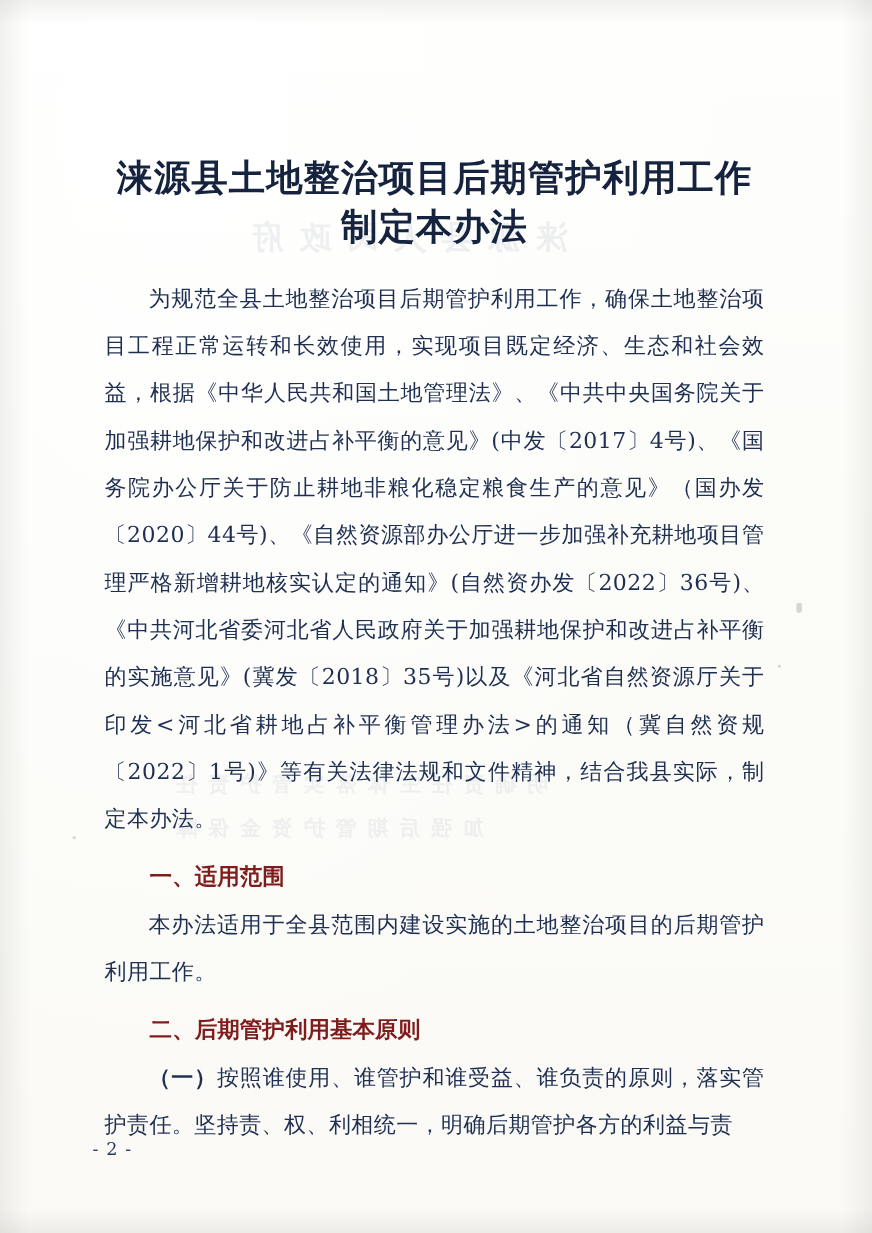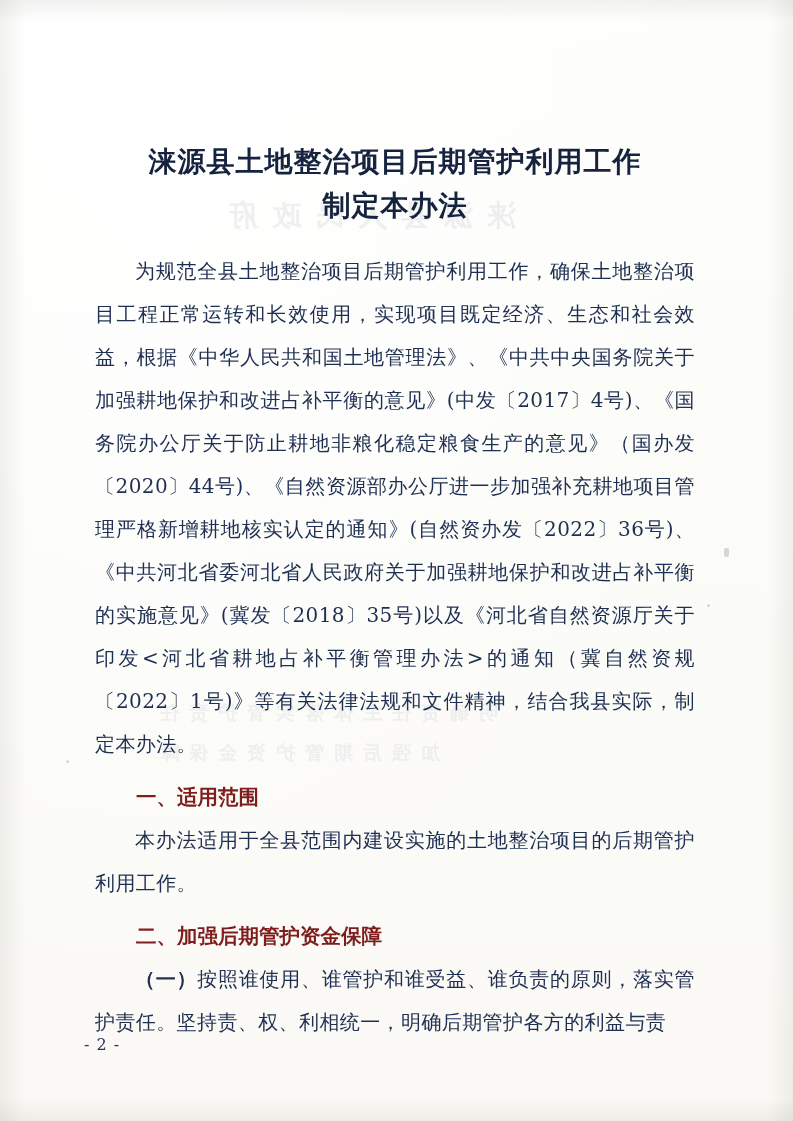--- a/index.html
+++ b/index.html
@@ -29,21 +29,21 @@
   .content {
     position: absolute;
     left: 95px;
     top: 0;
     width: 600px;
   }
   .doc-title {
     margin-top: 140px;
     text-align: center;
     font-weight: bold;
-    font-size: 28px;
+    font-size: 33px;
     line-height: 44px;
     letter-spacing: 1px;
     color: #16233f;
   }
   .doc-title .line2 {
     display: block;
   }
   p.para {
     margin: 0;
     font-size: 20px;
@@ -149,21 +149,21 @@
     <div class="body-block">
       <p class="para indent">为规范全县土地整治项目后期管护利用工作，确保土地整治项目工程正常运转和长效使用，实现项目既定经济、生态和社会效益，根据《中华人民共和国土地管理法》、《中共中央国务院关于加强耕地保护和改进占补平衡的意见》(中发〔2017〕4号)、《国务院办公厅关于防止耕地非粮化稳定粮食生产的意见》（国办发〔2020〕44号)、《自然资源部办公厅进一步加强补充耕地项目管理严格新增耕地核实认定的通知》(自然资办发〔2022〕36号)、《中共河北省委河北省人民政府关于加强耕地保护和改进占补平衡的实施意见》(冀发〔2018〕35号)以及《河北省自然资源厅关于印发&lt;河北省耕地占补平衡管理办法&gt;的通知（冀自然资规〔2022〕1号)》等有关法律法规和文件精神，结合我县实际，制定本办法。</p>
     </div>
 
     <div>
       <p class="section-head">一、适用范围</p>
       <p class="para indent">本办法适用于全县范围内建设实施的土地整治项目的后期管护利用工作。</p>
     </div>
 
     <div>
-      <p class="section-head">二、加强后期管护资金保障</p>
+      <p class="section-head">二、后期管护利用基本原则</p>
       <p class="para indent"><span class="bold-lead">（一）</span><span>按照谁使用、谁管护和谁受益、谁负责的原则，落实管护责任。坚持责、权、利相统一，明确后期管护各方的利益与责</span></p>
     </div>
 
   </div>
 
   <div class="page-number">- 2 -</div>
 
   <div class="speck" style="left:724px; top:548px; width:5px; height:9px; border-radius:2px;"></div>
   <div class="speck" style="left:707px; top:604px; width:3px; height:3px;"></div>
   <div class="speck" style="left:66px; top:760px; width:3px; height:3px;"></div>

